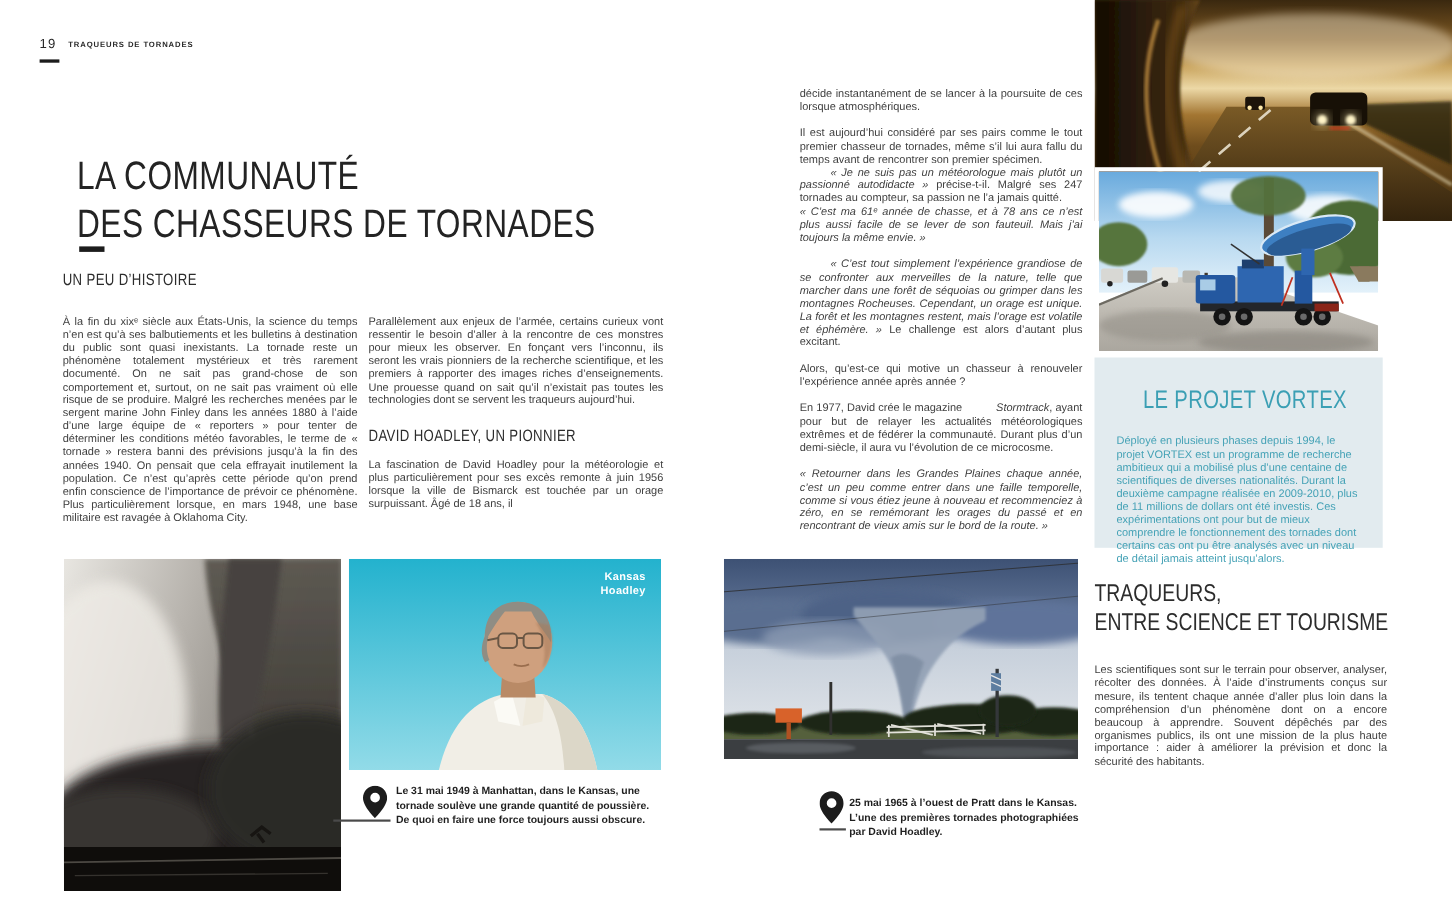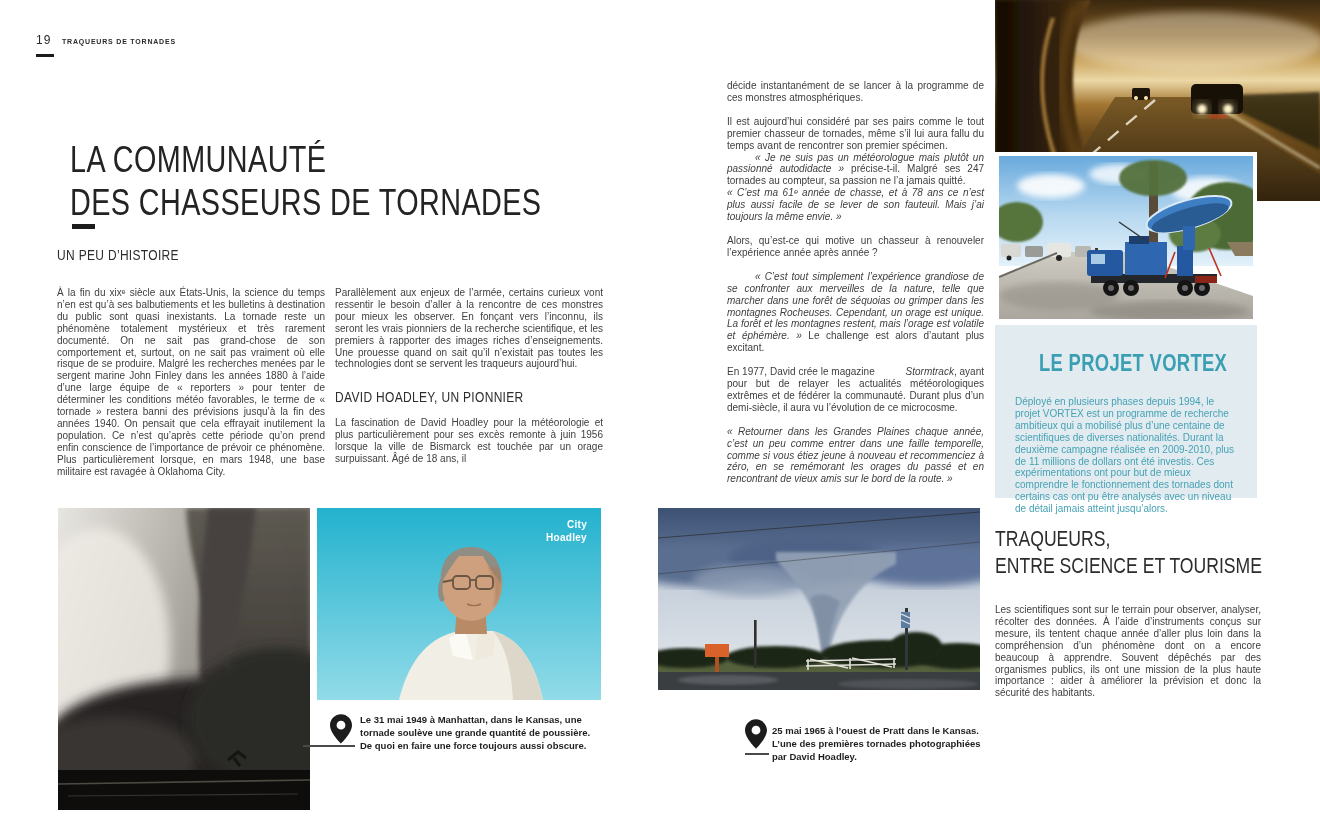--- a/index.html
+++ b/index.html
@@ -43,21 +43,21 @@
   .portrait     { left:317px; top:508px; width:284px; height:192px; }
   .tornado2     { left:658px; top:508px; width:322px; height:182px; }
   .photo svg { display:block; width:100%; height:100%; }
 
   .portrait-label { right:14px; top:10px; position:absolute; text-align:right;
     color:#ffffff; font-size:10px; font-weight:bold; line-height:13px; letter-spacing:.3px; }
 
   
   .vortex-box { left:995px; top:325px; width:262px; height:173px; background:#e2ebef; }
   .vortex-head { display:flex; align-items:center; padding:15px 0 0 16px; }
-  .vortex-title { font-size:23px; color:#3b9fb4; letter-spacing:.4px; margin-left:28px; font-weight:700; }
+  .vortex-title { font-size:23px; color:#3b9fb4; letter-spacing:.4px; margin-left:28px; font-weight:400; }
   .vortex-body { padding:10px 20px 0 20px; font-size:10px; line-height:11.9px; color:#45a2b6; text-align:left; }
 
   
   .caption { font-size:9.5px; line-height:13px; font-weight:bold; color:#1f1f1f; text-align:left; }
   .cap1-text { left:360px; top:713px; width:240px; }
   .cap2-text { left:772px; top:724px; width:212px; }
   .pin { width:22px; height:30px; }
   .pin1 { left:330px; top:714px; }
   .pin2 { left:745px; top:719px; }
   .leader { height:2px; background:#4a4a4a; }
@@ -83,26 +83,26 @@
   <p>À la fin du xixᵉ siècle aux États-Unis, la science du temps n’en est qu’à ses balbutiements et les bulletins à destination du public sont quasi inexistants. La tornade reste un phénomène totalement mystérieux et très rarement documenté. On ne sait pas grand-chose de son comportement et, surtout, on ne sait pas vraiment où elle risque de se produire. Malgré les recherches menées par le sergent marine John Finley dans les années 1880 à l’aide d’une large équipe de « reporters » pour tenter de déterminer les conditions météo favorables, le terme de « tornade » restera banni des prévisions jusqu’à la fin des années 1940. On pensait que cela effrayait inutilement la population. Ce n’est qu’après cette période qu’on prend enfin conscience de l’importance de prévoir ce phénomène. Plus particulièrement lorsque, en mars 1948, une base militaire est ravagée à Oklahoma City.</p>
 </div>
 
 <div class="abs col col-2">
   <p>Parallèlement aux enjeux de l’armée, certains curieux vont ressentir le besoin d’aller à la rencontre de ces monstres pour mieux les observer. En fonçant vers l’inconnu, ils seront les vrais pionniers de la recherche scientifique, et les premiers à rapporter des images riches d’enseignements. Une prouesse quand on sait qu’il n’existait pas toutes les technologies dont se servent les traqueurs aujourd’hui.</p>
   <h2 class="sec h-pioneer"><span class="cond">DAVID HOADLEY, UN PIONNIER</span></h2>
   <p>La fascination de David Hoadley pour la météorologie et plus particulièrement pour ses excès remonte à juin 1956 lorsque la ville de Bismarck est touchée par un orage surpuissant. Âgé de 18 ans, il</p>
 </div>
 
 <div class="abs col col-3">
-  <p>décide instantanément de se lancer à la programme de ces monstres atmosphériques.</p>
+  <p>décide instantanément de se lancer à la poursuite de ces lorsque atmosphériques.</p>
   <p class="gap">Il est aujourd’hui considéré par ses pairs comme le tout premier chasseur de tornades, même s’il lui aura fallu du temps avant de rencontrer son premier spécimen.</p>
   <p><span class="it">« Je ne suis pas un météorologue mais plutôt un passionné autodidacte »</span><span> précise-t-il. Malgré ses 247 tornades au compteur, sa passion ne l’a jamais quitté.</span></p>
   <p class="it">« C’est ma 61ᵉ année de chasse, et à 78 ans ce n’est plus aussi facile de se lever de son fauteuil. Mais j’ai toujours la même envie. »</p>
+  <p class="gap"><span class="it">« C’est tout simplement l’expérience grandiose de se confronter aux merveilles de la nature, telle que marcher dans une forêt de séquoias ou grimper dans les montagnes Rocheuses. Cependant, un orage est unique. La forêt et les montagnes restent, mais l’orage est volatile et éphémère. »</span><span> Le challenge est alors d’autant plus excitant.</span></p>
   <p class="gap">Alors, qu’est-ce qui motive un chasseur à renouveler l’expérience année après année ?</p>
-  <p class="gap"><span class="it">« C’est tout simplement l’expérience grandiose de se confronter aux merveilles de la nature, telle que marcher dans une forêt de séquoias ou grimper dans les montagnes Rocheuses. Cependant, un orage est unique. La forêt et les montagnes restent, mais l’orage est volatile et éphémère. »</span><span> Le challenge est alors d’autant plus excitant.</span></p>
   <p class="gap"><span>En 1977, David crée le magazine </span><span class="it">Stormtrack</span><span>, ayant pour but de relayer les actualités météorologiques extrêmes et de fédérer la communauté. Durant plus d’un demi-siècle, il aura vu l’évolution de ce microcosme.</span></p>
   <p class="gap it">« Retourner dans les Grandes Plaines chaque année, c’est un peu comme entrer dans une faille temporelle, comme si vous étiez jeune à nouveau et recommenciez à zéro, en se remémorant les orages du passé et en rencontrant de vieux amis sur le bord de la route. »</p>
 </div>
 
 <div class="abs photo road-photo">
   <svg viewBox="0 0 325 201" preserveAspectRatio="none">
     <defs>
       <linearGradient id="sky1" x1="0" y1="0" x2="0" y2="1">
         <stop offset="0" stop-color="#3a280f"></stop>
           <stop offset=".18" stop-color="#7c5722"></stop>
@@ -307,21 +307,21 @@
       <g stroke="#5e4e3e" stroke-width="1.8" fill="none" opacity=".9">
         <rect x="136" y="68" width="17" height="13" rx="4"></rect>
         <rect x="159" y="68" width="17" height="13" rx="4"></rect>
         <line x1="153" y1="72" x2="159" y2="72"></line>
         <line x1="136" y1="72" x2="126" y2="74"></line>
       </g>
       <path d="M150,96 C154,98 160,98 164,96" stroke="#9a6e4e" stroke-width="1.6" fill="none"></path>
     </g>
   </svg>
   <div class="portrait-label">
-    <span style="display:block">City</span>
+    <span style="display:block">Kansas</span>
     <span style="display:block">Hoadley</span>
   </div>
 </div>
 
 <div class="abs photo tornado2">
   <svg viewBox="0 0 322 182" preserveAspectRatio="none">
     <defs>
       <linearGradient id="paleSky" x1="0" y1="0" x2="0" y2="1">
         <stop offset="0" stop-color="#aebcce"></stop>
           <stop offset="1" stop-color="#e6e9ec"></stop>

